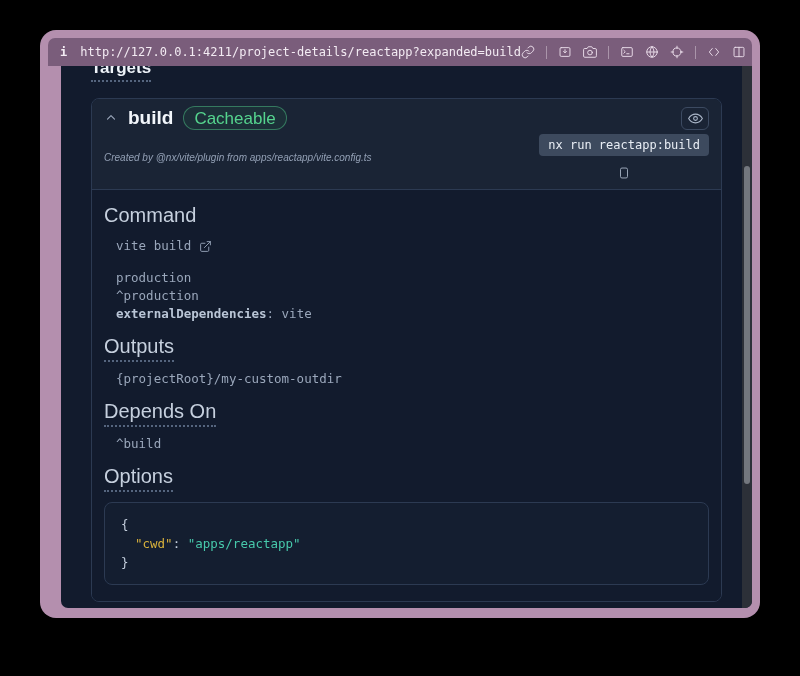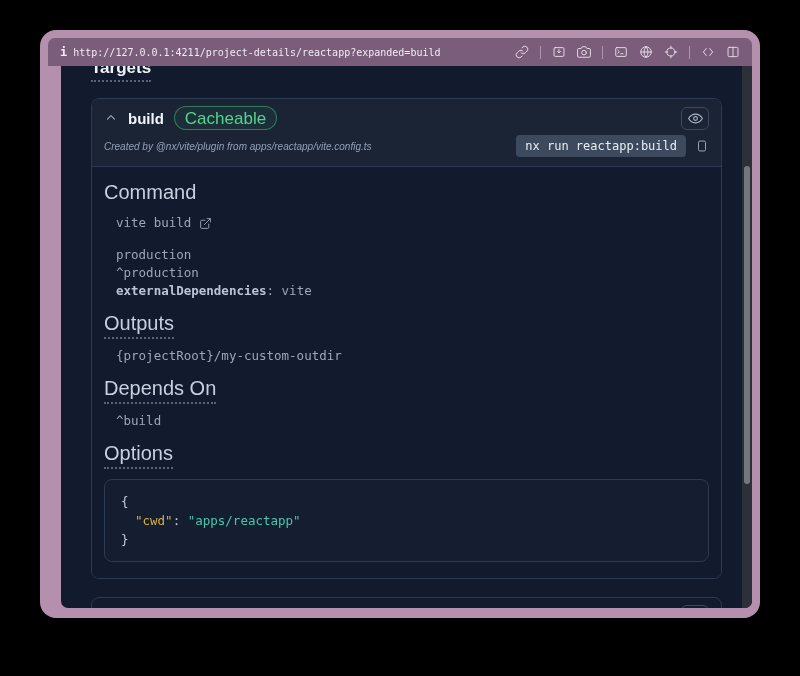--- a/index.html
+++ b/index.html
@@ -12,22 +12,22 @@
     background:#b48fae; border-radius:16px; padding:8px 8px 10px 8px;
     display:flex; flex-direction:column;
     box-shadow:0 14px 44px rgba(0,0,0,.85);
   }
   .topbar {
     height:28px; flex:0 0 28px; background:#7a5d7b; border-radius:7px 7px 0 0;
     display:flex; align-items:center; padding:0 12px; color:#ecdfec;
   }
   .tb-info { font-family:"DejaVu Sans Mono", monospace; font-weight:bold;
              font-size:12px; color:#f3ebf3; }
-  .tb-url  { font-family:"DejaVu Sans Mono", monospace; font-size:10px;
-             color:#f3ebf3; margin-left:6px; white-space:nowrap; }
+  .tb-url  { font-family:"DejaVu Sans Mono", monospace; font-size:12px;
+             color:#f3ebf3; margin-left:13px; white-space:nowrap; }
   .tb-right { margin-left:auto; display:flex; align-items:center; gap:11px; }
   .tb-right svg { width:14px; height:14px; stroke:#ecdfec; fill:none;
                   stroke-width:1.6; stroke-linecap:round; stroke-linejoin:round;
                   display:block; cursor:pointer; }
   .tb-sep { width:1px; height:13px; background:rgba(243,235,243,.4); }
 
   
   .content {
     flex:1; background:#121b2d; border-radius:0 0 7px 7px;
     display:flex; overflow:hidden; min-height:0;margin-left:13px;
@@ -39,32 +39,32 @@
 
   h1.page-title { margin:-8px 0 0 0; font-size:17px; font-weight:700; color:#eef3f9; }
   .dotted { display:inline-block; border-bottom:2px dotted #55657e; padding-bottom:2px; }
 
   .card { border:1px solid #2c3a52; border-radius:8px; margin-top:16px; overflow:hidden; }
   .card-header { background:#1a2435; padding:5px 12px 8px 12px; }
   .hrow1 { display:flex; align-items:center; gap:10px; height:28px; }
   .chev { width:14px; height:14px; color:#9aa6ba; cursor:pointer; flex:0 0 auto; }
   .chev svg { width:14px; height:14px; stroke:currentColor; fill:none;
               stroke-width:2; stroke-linecap:round; stroke-linejoin:round; display:block; }
-  .tname { font-size:15px; font-weight:700; color:#f2f6fb; }
+  .tname { font-size:19px; font-weight:700; color:#f2f6fb; }
   .badge { font-size:17px; color:#55d48e; border:1px solid rgba(85,212,142,.45);
            background:rgba(42,122,80,.14); border-radius:999px; padding:2px 10px 0;
            line-height:1.2; }
   .eye-btn { margin-left:auto; width:28px; height:23px; border:1px solid #3c4a61;
              border-radius:6px; background:transparent; display:flex; align-items:center;
              justify-content:center; color:#aab6c8; cursor:pointer; }
   .eye-btn svg { width:15px; height:15px; stroke:currentColor; fill:none;
                  stroke-width:1.7; display:block; }
   .hrow2 { display:flex; align-items:center; margin-top:2px; min-height:24px; }
   .created-by { font-style:italic; color:#93a0b5; font-size:10px; }
-  .run-wrap { margin-left:auto; display:flex; align-items:center; gap:9px; }
+  .run-wrap { margin-left:auto; display:flex; align-items:center; gap:9px;flex-direction:column; }
   .run-chip { background:#3d4a5e; color:#e9eef5; font-family:"DejaVu Sans Mono", monospace;
               font-size:12px; padding:4px 9px; border-radius:4px; cursor:pointer; }
   .copy-btn { color:#a3aebf; cursor:pointer; display:flex; }
   .copy-btn svg { width:14px; height:16px; stroke:currentColor; fill:none; stroke-width:1.6; }
 
   .card-body { background:#121b2d; border-top:1px solid #2c3a52; padding:14px 12px 16px; }
   .section { margin-bottom:12px; }
   .section:last-child { margin-bottom:0; }
   .sec-label { font-size:20px; color:#c6d0de; margin-bottom:8px; }
   .mono { font-family:"DejaVu Sans Mono", monospace; font-size:12.5px; color:#9aa7bb; }

